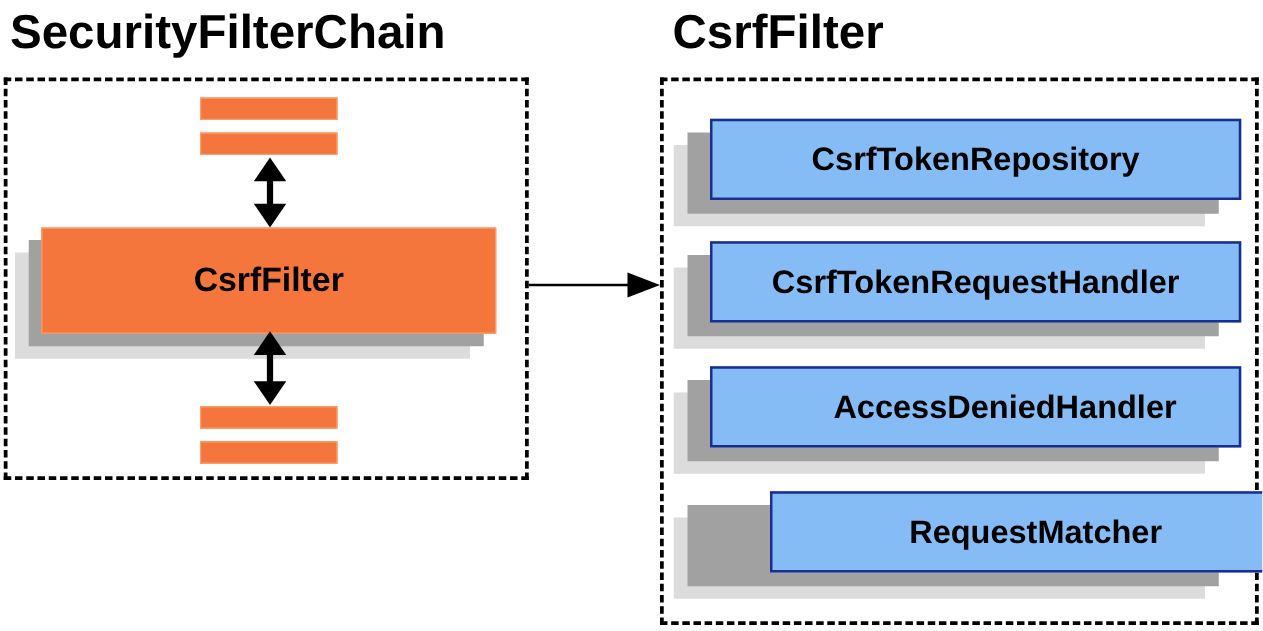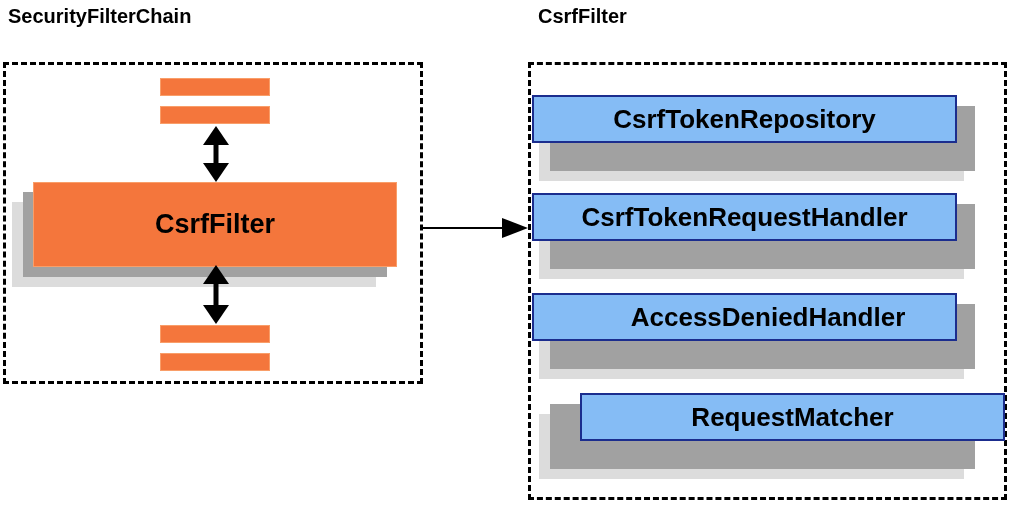--- a/index.html
+++ b/index.html
@@ -7,21 +7,21 @@
     position:relative;
     width:1010px;
     height:505px;
     background:#ffffff;
     font-family:"Liberation Sans", sans-serif;
     overflow:hidden;
   }
   .title{
     position:absolute;
     font-weight:bold;
-    font-size:20px;
+    font-size:38px;
     color:#000;
     white-space:nowrap;
   }
   .left-title{left:8px;top:5px;}
   .right-title{left:538px;top:5px;}
   .dashed{
     position:absolute;
     border:3px dashed #000;
     box-sizing:border-box;
     background:transparent;
@@ -52,21 +52,21 @@
     background:var(--orange-fill);
     border:1px solid var(--orange-edge);
     box-sizing:border-box;
     display:flex;align-items:center;justify-content:center;
     font-weight:bold;font-size:27px;color:#000;
     z-index:3;
   }
   .blue-shadow{width:425px;height:65px;}
   .blue-box{
     position:absolute;
-    left:532px;width:425px;height:48px;
+    left:568px;width:425px;height:65px;
     background:var(--blue-fill);
     border:2px solid var(--blue-border);
     box-sizing:border-box;
     display:flex;align-items:center;justify-content:center;
     font-weight:bold;font-size:26px;color:#000;
     z-index:3;
   }
   .row1{top:95px;}  .row1s1{left:550px;top:106px;} .row1s2{left:539px;top:116px;}
   .row2{top:193px;text-align:right;} .row2s1{left:550px;top:204px;} .row2s2{left:539px;top:214px;}
   .row3{top:293px;padding-left:47px;} .row3s1{left:550px;top:304px;} .row3s2{left:539px;top:314px;}

